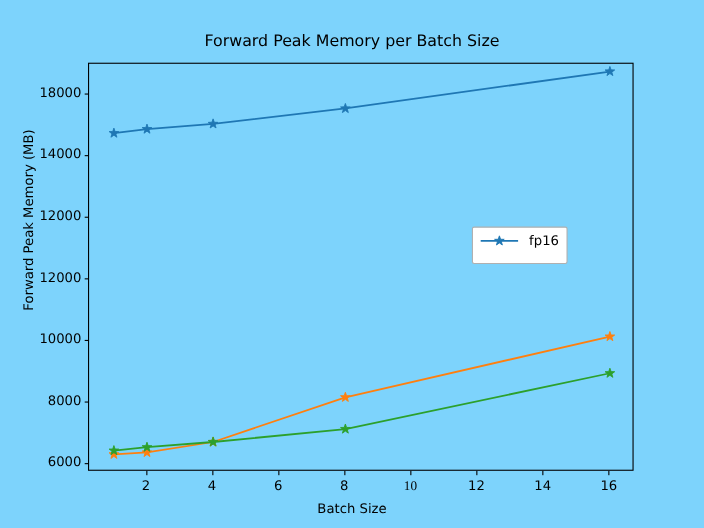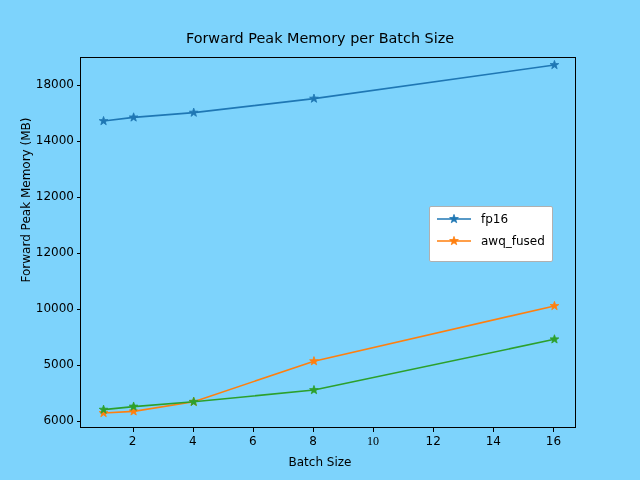--- a/index.html
+++ b/index.html
@@ -58,21 +58,21 @@
 
   <div id="title">Forward Peak Memory per Batch Size</div>
 
   <div id="ylabel">Forward Peak Memory (MB)</div>
   <div id="xlabel">Batch Size</div>
 
   <div id="ticks-layer">
       <div class="ytick-mark" style="left: 76.5px; top: 421px;"></div>
       <div class="ytick-label" style="right: 566px; top: 413.275px;">6000</div>
       <div class="ytick-mark" style="left: 76.5px; top: 365px;"></div>
-      <div class="ytick-label" style="right: 566px; top: 357.233px;">5000</div>
+      <div class="ytick-label" style="right: 566px; top: 357.233px;">8000</div>
       <div class="ytick-mark" style="left: 76.5px; top: 309px;"></div>
       <div class="ytick-label" style="right: 566px; top: 301.19px;">10000</div>
       <div class="ytick-mark" style="left: 76.5px; top: 253px;"></div>
       <div class="ytick-label" style="right: 566px; top: 245.148px;">12000</div>
       <div class="ytick-mark" style="left: 76.5px; top: 197px;"></div>
       <div class="ytick-label" style="right: 566px; top: 189.106px;">12000</div>
       <div class="ytick-mark" style="left: 76.5px; top: 141px;"></div>
       <div class="ytick-label" style="right: 566px; top: 133.063px;">14000</div>
       <div class="ytick-mark" style="left: 76.5px; top: 85px;"></div>
       <div class="ytick-label" style="right: 566px; top: 77.0211px;">18000</div>
@@ -126,24 +126,15 @@
   <div id="legend">
       <div class="legend-row">
         <div class="legend-sample">
           <svg width="36" height="14" viewBox="0 0 36 14">
             <line x1="1" y1="7" x2="35" y2="7" stroke="#1f77b4" stroke-width="1.6"></line>
             <path d="M18.00,2.40L19.08,5.51L22.37,5.58L19.75,7.57L20.70,10.72L18.00,8.84L15.30,10.72L16.25,7.57L13.63,5.58L16.92,5.51Z" fill="#1f77b4" stroke="#1f77b4" stroke-width="0.8"></path>
           </svg>
         </div>
         <span class="legend-text">fp16</span>
       </div>
-      <div class="legend-row">
-        <div class="legend-sample">
-          <svg width="36" height="14" viewBox="0 0 36 14">
-            <line x1="1" y1="7" x2="35" y2="7" stroke="#ff7f0e" stroke-width="1.6"></line>
-            <path d="M18.00,2.40L19.08,5.51L22.37,5.58L19.75,7.57L20.70,10.72L18.00,8.84L15.30,10.72L16.25,7.57L13.63,5.58L16.92,5.51Z" fill="#ff7f0e" stroke="#ff7f0e" stroke-width="0.8"></path>
-          </svg>
-        </div>
-        <span class="legend-text">awq_fused</span>
-      </div>
     </div>
 
 </div>
 
 </body></html>

